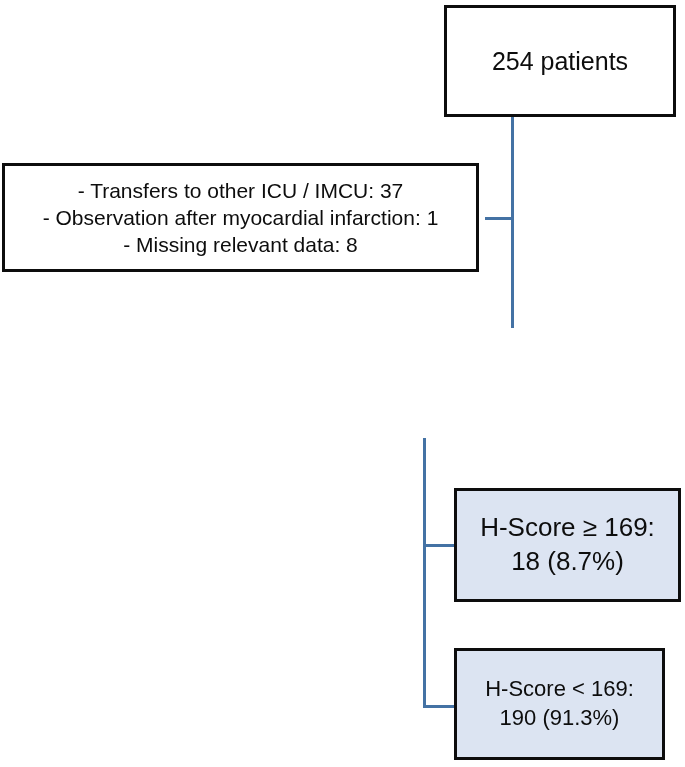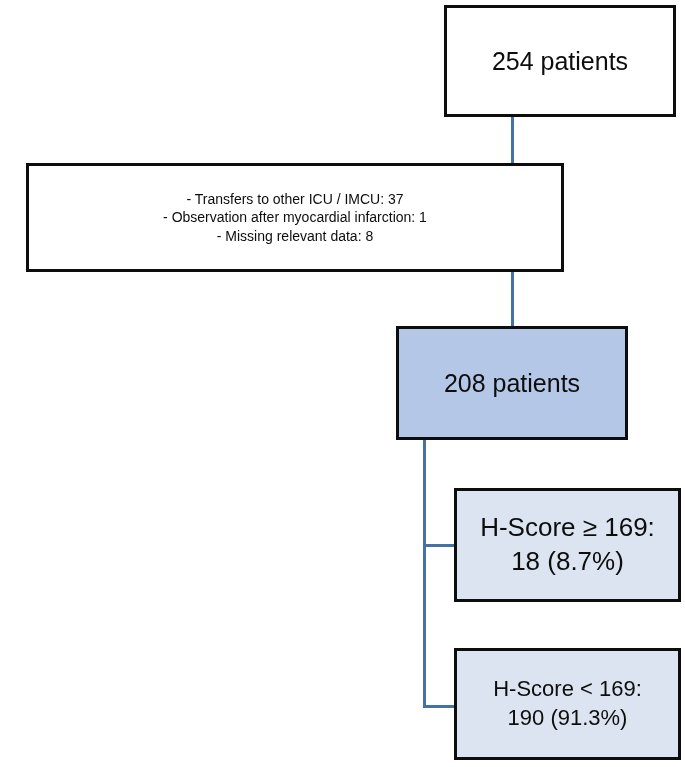--- a/index.html
+++ b/index.html
@@ -41,43 +41,42 @@
   #node-total {
     left: 396px;  top: 5px;
     width: 232px; height: 112px;
     background: #ffffff;
     font-size: 25px;
     margin-left: 48px;
   }
 
   #node-exclusions {
     left: 2px;   top: 163px;
-    width: 538px; height: 109px;
+    width: 477px; height: 109px;
     background: #ffffff;
-    font-size: 14px;
-    margin-left: 24px;
+    font-size: 21px;
   }
 
   #node-included {
     left: 396px;  top: 326px;
     width: 232px; height: 114px;
     background: #b4c7e7;
     font-size: 25px;
   }
 
   #node-hscore-high {
     left: 454px;  top: 488px;
     width: 227px; height: 114px;
     background: #dce4f2;
     font-size: 26px;
   }
 
   #node-hscore-low {
     left: 454px;  top: 648px;
-    width: 227px; height: 112px;
+    width: 211px; height: 112px;
     background: #dce4f2;
     font-size: 22px;
   }
 
   
   .connector {
     position: absolute;
     background: #4472a4;
     z-index: 1;
   }
@@ -110,23 +109,20 @@
   <div class="node" id="node-total">
     <span class="node-text">254 patients</span>
   </div>
 
   <div class="node" id="node-exclusions">
     <span class="node-text">- Transfers to other ICU / IMCU: 37
 - Observation after myocardial infarction: 1
 - Missing relevant data: 8</span>
   </div>
 
-  <div class="node" id="node-included">
-    <span class="node-text">208 patients</span>
-  </div>
 
   <div class="node" id="node-hscore-high">
     <span class="node-text">H-Score ≥ 169:
 18 (8.7%)</span>
   </div>
 
   <div class="node" id="node-hscore-low">
     <span class="node-text">H-Score &lt; 169:
 190 (91.3%)</span>
   </div>

